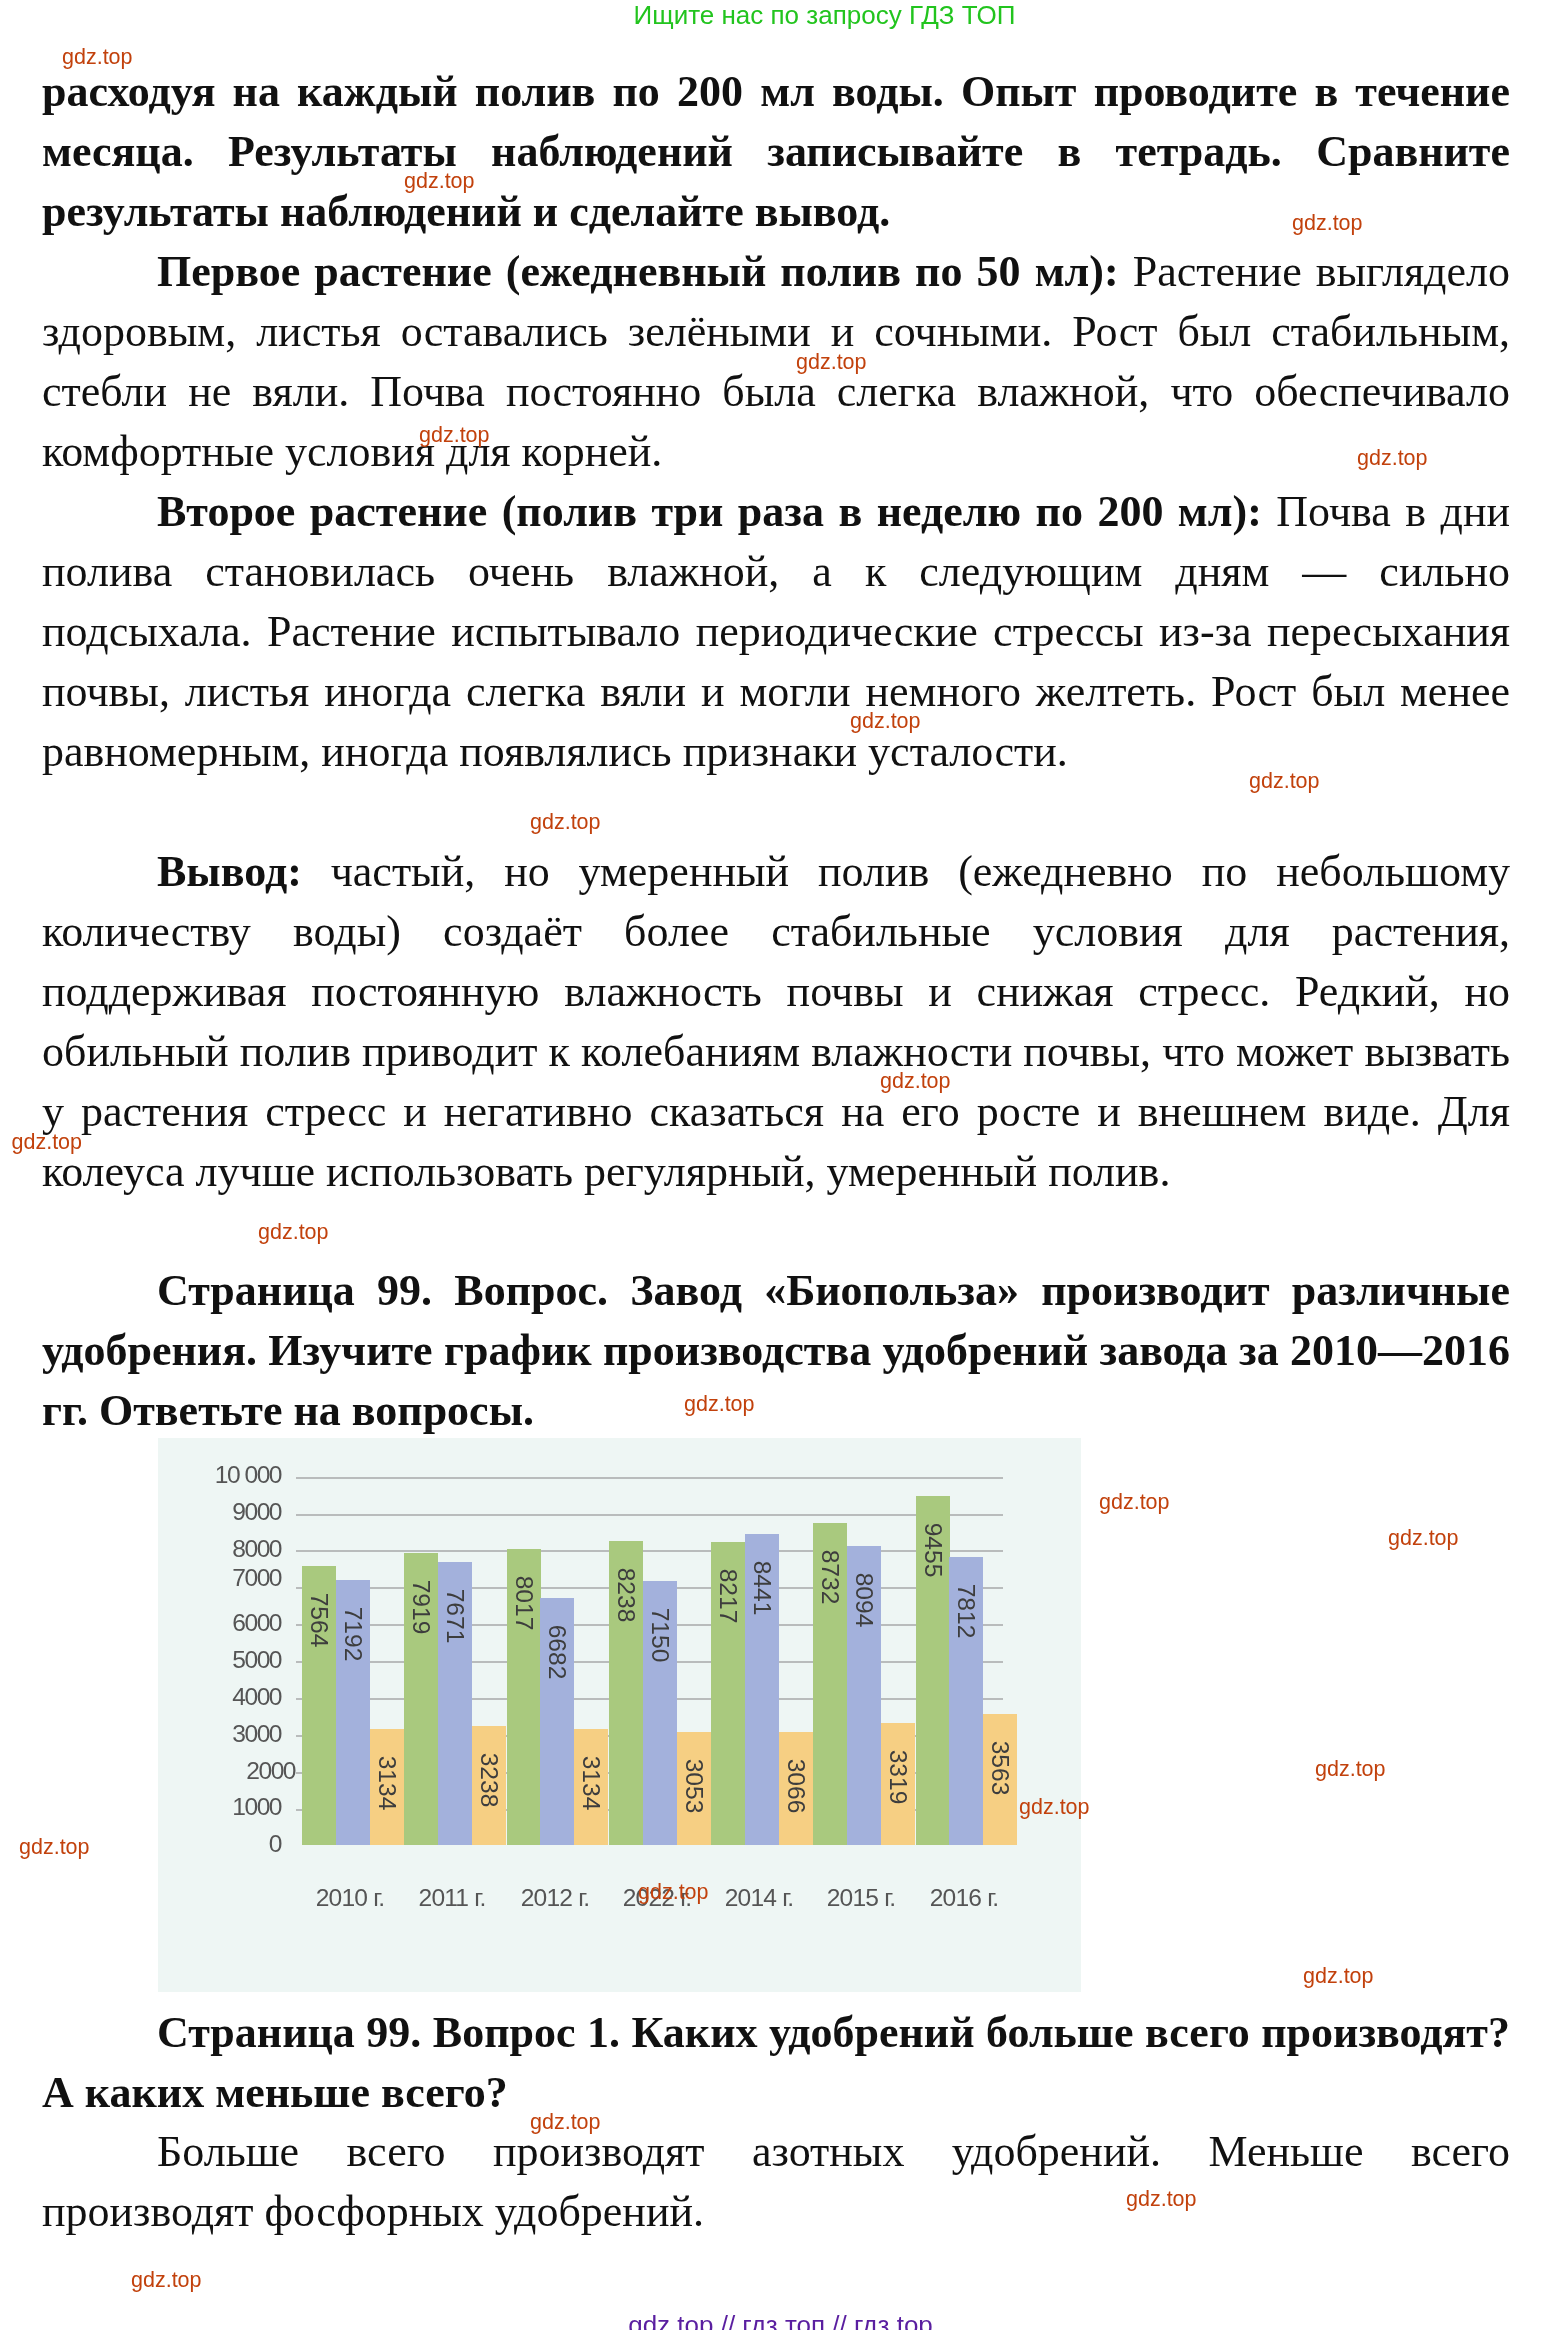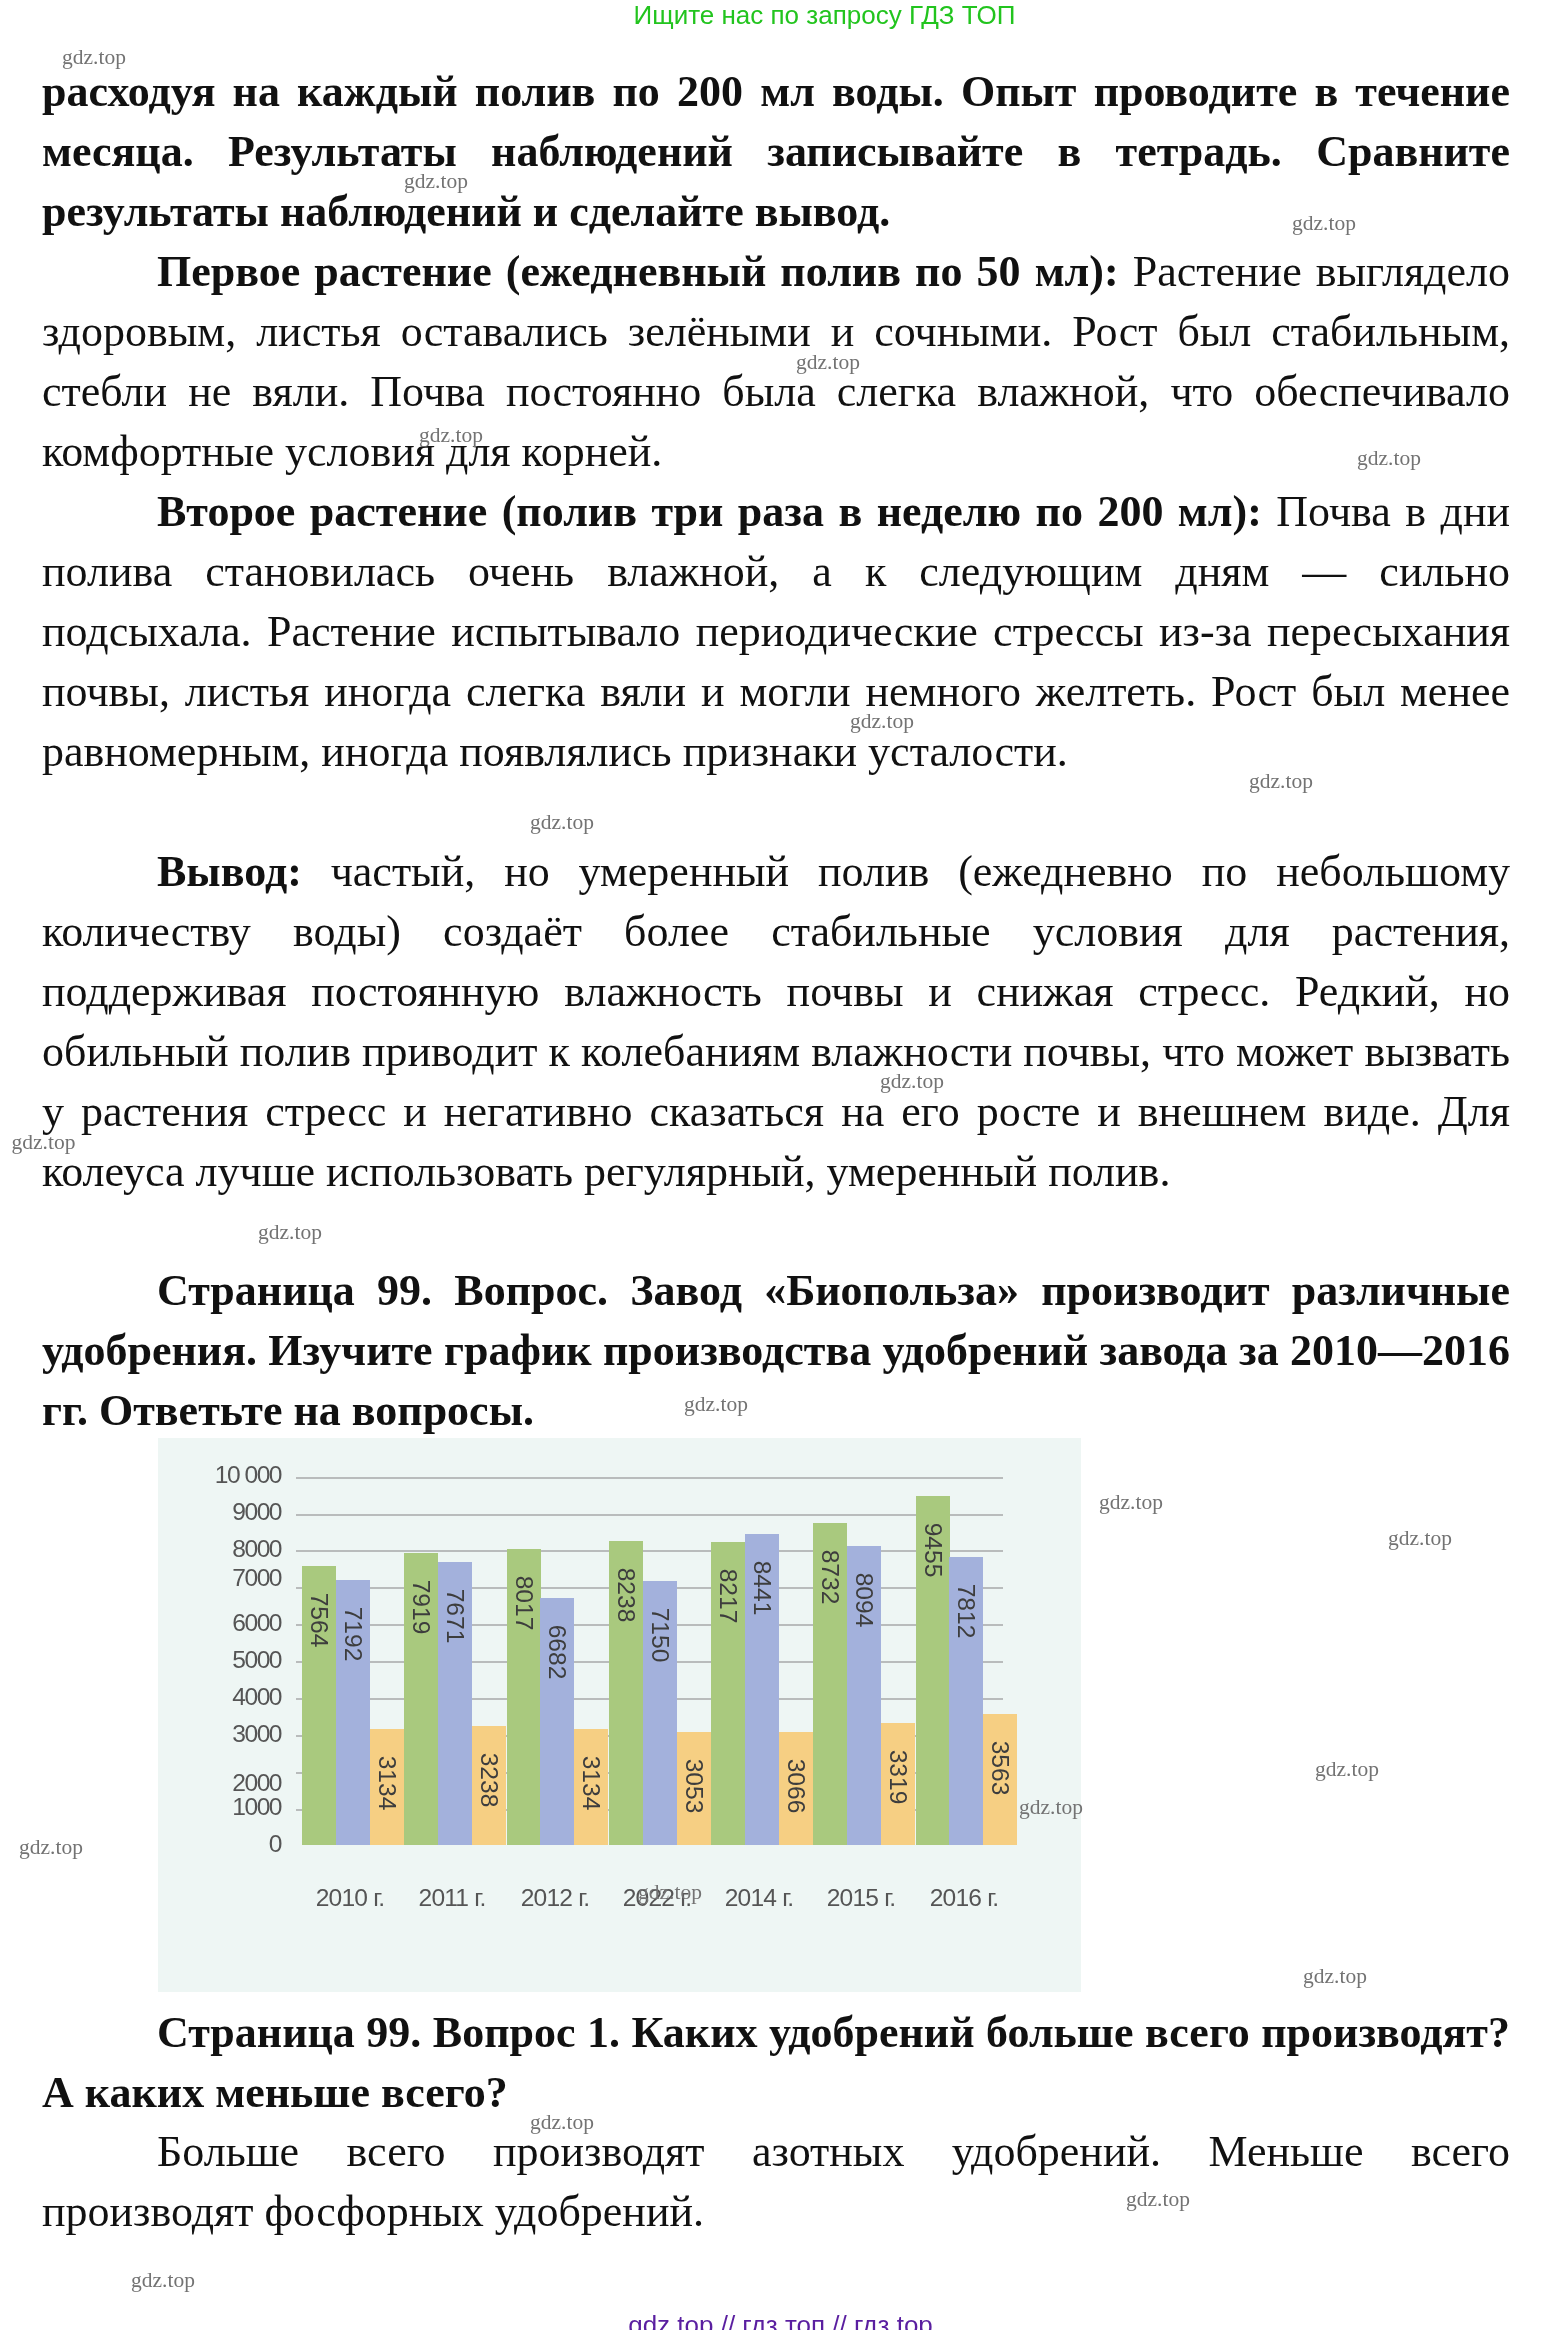--- a/index.html
+++ b/index.html
@@ -1,21 +1,21 @@
 <!DOCTYPE html>
 <html style="font-size:12.3px"><head>
 <meta charset="utf-8">
 <style>
   html,body{margin:0;padding:0;background:#fff;}
   body{width:1561px;height:2330px;position:relative;overflow:hidden;font-family:"Liberation Serif","DejaVu Serif",serif;color:#111;}
   .top-banner{position:absolute;top:0;left:0;width:1561px;text-align:center;font-family:"Liberation Sans",sans-serif;font-size:26px;color:#22c41e;line-height:31px;margin-left:44px;}
   .para{position:absolute;left:42px;width:1468px;font-size:44px;line-height:60px;text-align:justify;}
   .para.indent{text-indent:115px;}
   .b{font-weight:bold;}
-  .wm{position:absolute;font-family:Liberation Serif, serif;font-size:21.5px;color:#737373;line-height:24.6px;white-space:nowrap;}
+  .wm{position:absolute;font-family:Liberation Sans, sans-serif;font-size:21.5px;color:#c2410c;line-height:24.6px;white-space:nowrap;}
   .footer{position:absolute;top:2310px;left:0;width:1561px;text-align:center;font-family:"Liberation Sans",sans-serif;font-size:26px;color:#5a1fa0;line-height:31px;}
   
   .chart{position:absolute;left:158px;top:1438px;width:923px;height:554px;background:#eef6f4;}
   .plot{position:absolute;left:138px;top:31px;width:700px;height:407px;}
   .gridline{position:absolute;left:0;width:707px;height:2.3px;background:#b9bcbc;}
   .ytick{position:absolute;left:-138px;width:123px;text-align:right;font-family:"Liberation Sans",sans-serif;font-size:24.6px;color:#555;letter-spacing:-1.5px;}
   .bar{position:absolute;bottom:0;width:34px;}
   .bar span{position:absolute;top:9.2px;left:50%;transform:translateX(-50%) rotate(90deg);transform-origin:center;font-family:"Liberation Sans",sans-serif;font-size:24.6px;color:#3d3d3d;white-space:nowrap;display:block;width:77px;text-align:center;margin-top:31px;}
   .xlab{position:absolute;top:415px;width:108px;text-align:center;font-family:"Liberation Sans",sans-serif;font-size:24.6px;color:#555;letter-spacing:-0.8px;}
   .legend{position:absolute;left:146px;top:419px;}
@@ -37,21 +37,21 @@
 <div class="para indent" style="top:842px;"><span class="b">Вывод:</span><span> частый, но умеренный полив (ежедневно по небольшому количеству воды) создаёт более стабильные условия для растения, поддерживая постоянную влажность почвы и снижая стресс. Редкий, но обильный полив приводит к колебаниям влажности почвы, что может вызвать у растения стресс и негативно сказаться на его росте и внешнем виде. Для колеуса лучше использовать регулярный, умеренный полив.</span></div>
 
 <div class="para indent b" style="top:1261px;">Страница 99. Вопрос. Завод «Биопольза» производит различные удобрения. Изучите график производства удобрений завода за 2010—2016 гг. Ответьте на вопросы.</div>
 
 <div class="chart" id="chart">
   <div class="plot" id="plot">
       <div class="ytick" style="top: 361px;">0</div>
       <div class="gridline" style="top: 340px;"></div>
       <div class="ytick" style="top: 324px;">1000</div>
       <div class="gridline" style="top: 303px;"></div>
-      <div class="ytick" style="top: 300px;">2000</div>
+      <div class="ytick" style="top: 288px; margin-left: 14px;">2000</div>
       <div class="gridline" style="top: 266px;"></div>
       <div class="ytick" style="top: 251px;">3000</div>
       <div class="gridline" style="top: 229px;"></div>
       <div class="ytick" style="top: 214px;">4000</div>
       <div class="gridline" style="top: 192px;"></div>
       <div class="ytick" style="top: 177px;">5000</div>
       <div class="gridline" style="top: 155px;"></div>
       <div class="ytick" style="top: 140px;">6000</div>
       <div class="gridline" style="top: 118px;"></div>
       <div class="ytick" style="top: 95px;">7000</div>

